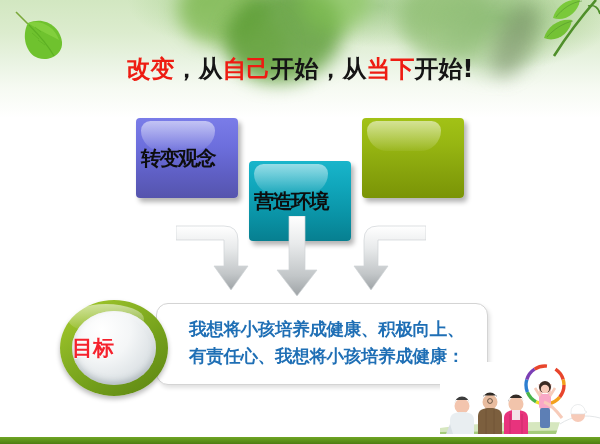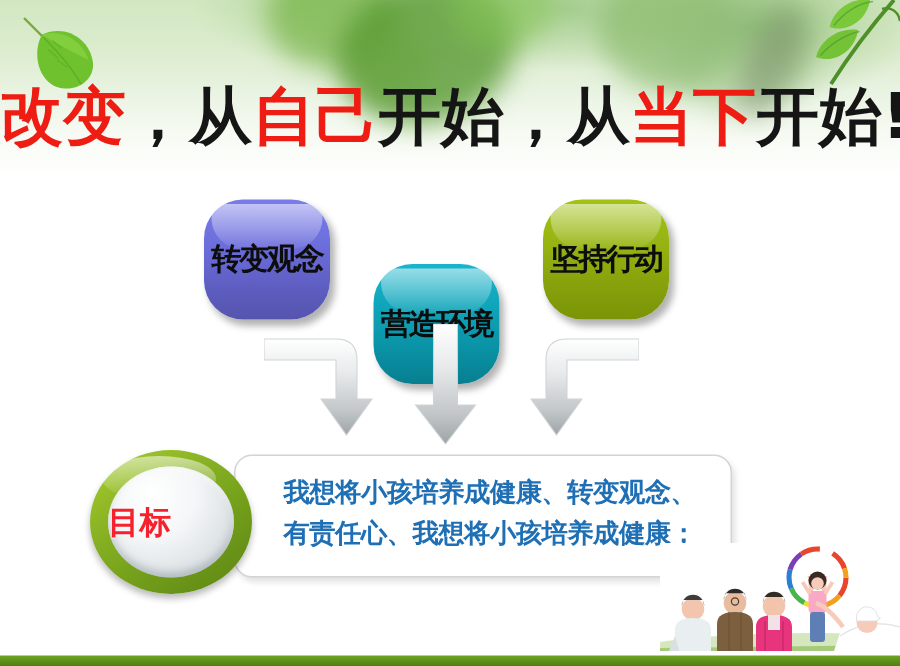--- a/index.html
+++ b/index.html
@@ -45,36 +45,36 @@
   .bb7 { left: 498px; top: 2px; width: 34px; height: 78px; background: rgba(110,128,96,.45); transform: rotate(24deg); }
 
   .leaf { position: absolute; }
 
   
   .headline {
     position: absolute;
     left: 0; top: 57px;
     width: 600px;
     text-align: center;
-    font-size: 42px;
+    font-size: 24px;
     font-weight: bold;
     letter-spacing: 0px;
     white-space: nowrap;
     line-height: 1.0;
   }
   .headline .hl-red   { color: #ee1c12; }
   .headline .hl-black { color: #151515; }
 
   
   .box {
     position: absolute;
-    top: 133px;
-    width: 84px;
+    top: 118px;
+    width: 102px;
     height: 80px;
-    border-radius: 26px;
+    border-radius: 4px;
     box-shadow: 3px 4px 5px rgba(0,0,0,.30);
     overflow: hidden;
   }
   .box .gloss {
     position: absolute;
     left: 5px; top: 3px;
     width: 74px; height: 30px;
     border-radius: 12px 12px 26px 26px;
     background: linear-gradient(to bottom, rgba(255,255,255,.55), rgba(255,255,255,.06));
     pointer-events: none;
@@ -208,21 +208,20 @@
   <div class="box" id="box-0">
     <div class="gloss"></div>
     <div class="box-label">转变观念</div>
   </div>
   <div class="box" id="box-1">
     <div class="gloss"></div>
     <div class="box-label">营造环境</div>
   </div>
   <div class="box" id="box-2">
     <div class="gloss"></div>
-    <div class="box-label">坚持行动</div>
   </div>
 
   <div class="arrows">
     <svg width="250" height="86" viewBox="0 0 250 86">
       <defs>
         <linearGradient id="gArrow" x1="0" y1="0" x2="0" y2="1">
           <stop offset="0%" stop-color="#ffffff"></stop>
           <stop offset="35%" stop-color="#e8eaeb"></stop>
           <stop offset="75%" stop-color="#c2c6c8"></stop>
           <stop offset="100%" stop-color="#9ea3a6"></stop>
@@ -236,21 +235,21 @@
       <path d="M0 10 L48 10 Q62 10 62 24 L62 50 L72 50 L55 74 L38 50 L48 50 L48 24 L0 24 Z" fill="url(#gArrow)" stroke="#cfd3d5" stroke-width="0.7"></path>
 
       <path d="M113 0 L129 0 L129 54 L141 54 L121 80 L101 54 L113 54 Z" fill="url(#gArrow)" stroke="#cfd3d5" stroke-width="0.7"></path>
 
       <path d="M250 10 L202 10 Q188 10 188 24 L188 50 L178 50 L195 74 L212 50 L202 50 L202 24 L250 24 Z" fill="url(#gArrow)" stroke="#cfd3d5" stroke-width="0.7"></path>
     </svg>
   </div>
 
   <div class="goal-panel">
     <div class="goal-panel-text">
-      <div>我想将小孩培养成健康、转变观念、</div>
+      <div>我想将小孩培养成健康、积极向上、</div>
       <div>有责任心、我想将小孩培养成健康；</div>
     </div>
   </div>
 
   <div class="goal-circle">
     <div class="goal-ring"></div>
     <div class="goal-ring-hi"></div>
     <div class="goal-inner"></div>
     <div class="goal-text">目标</div>
   </div>

